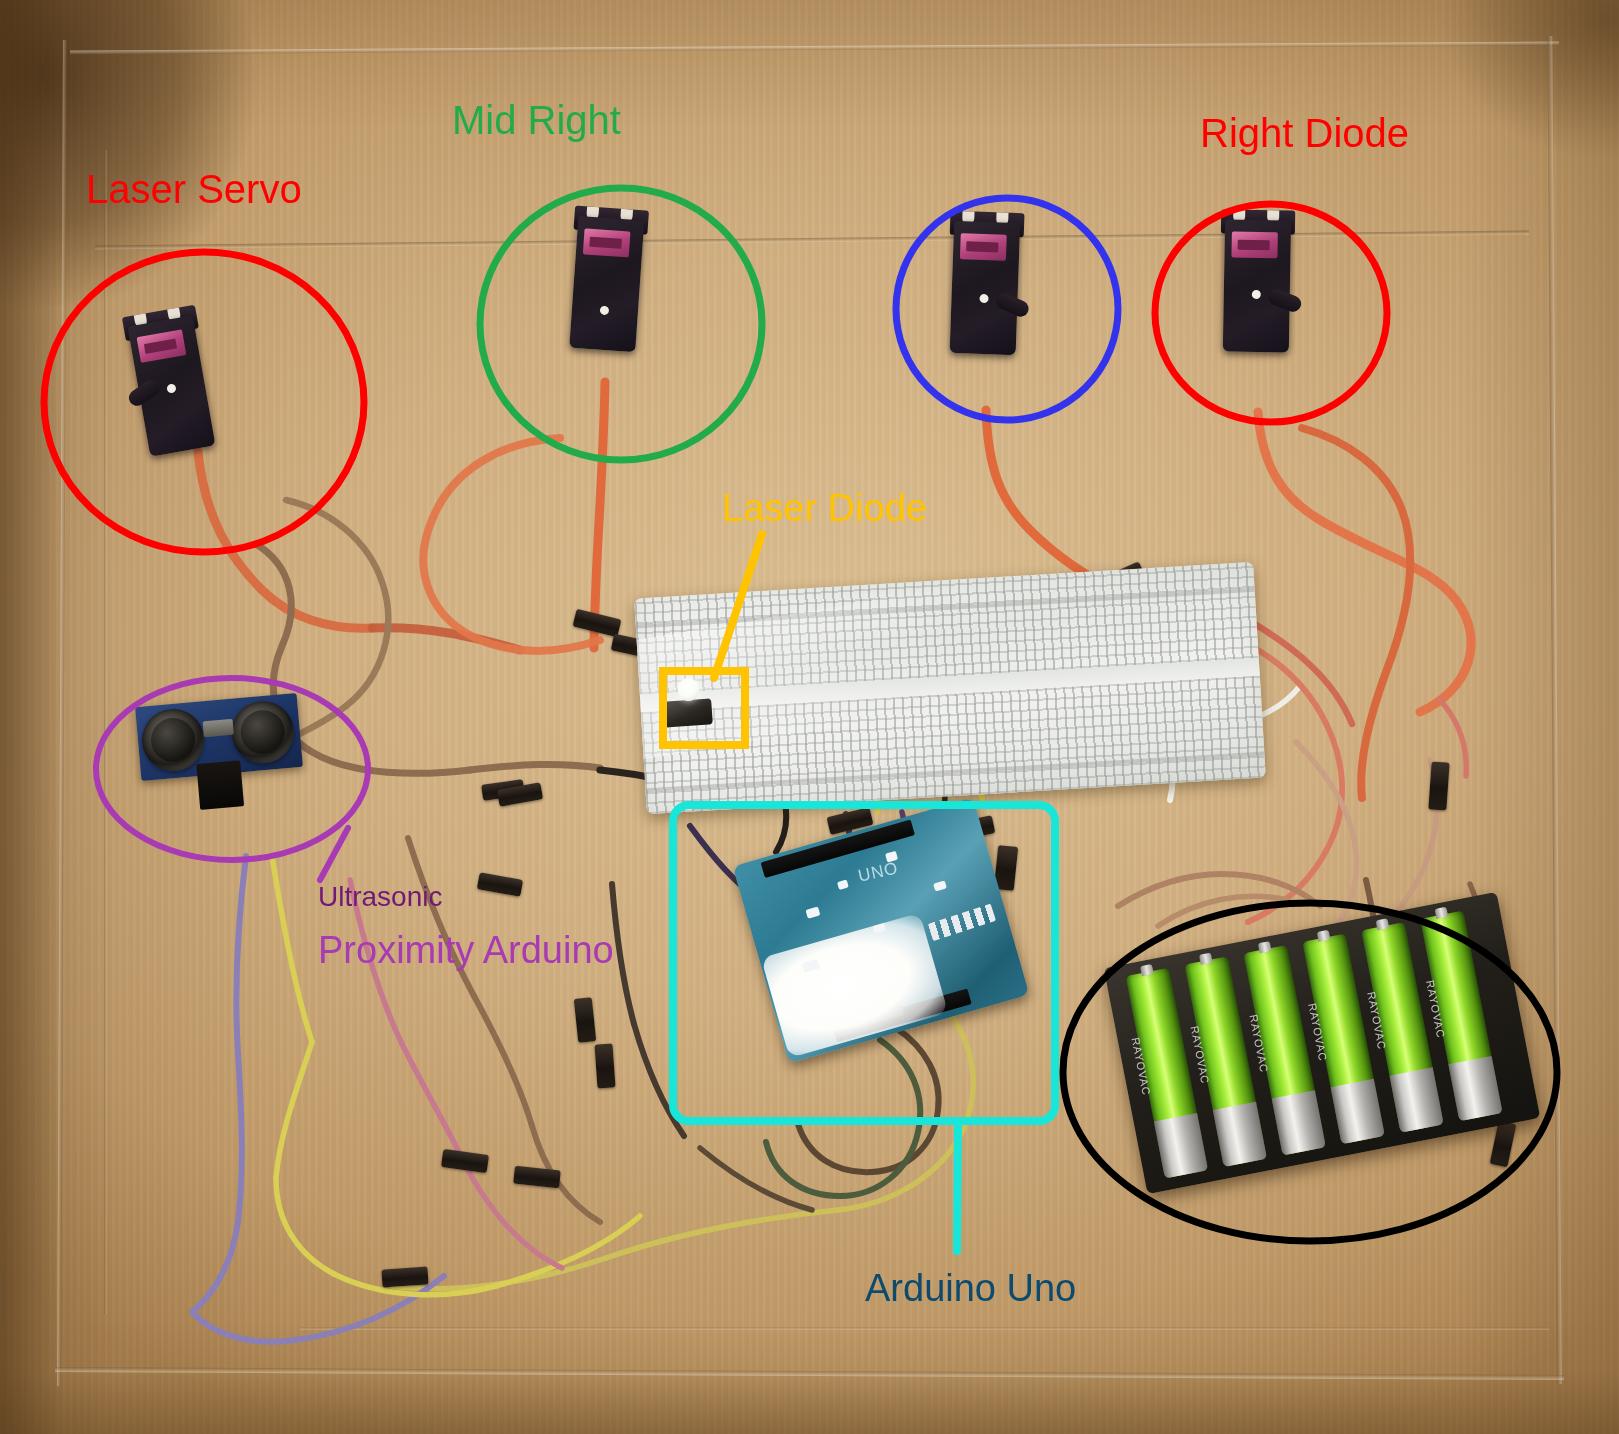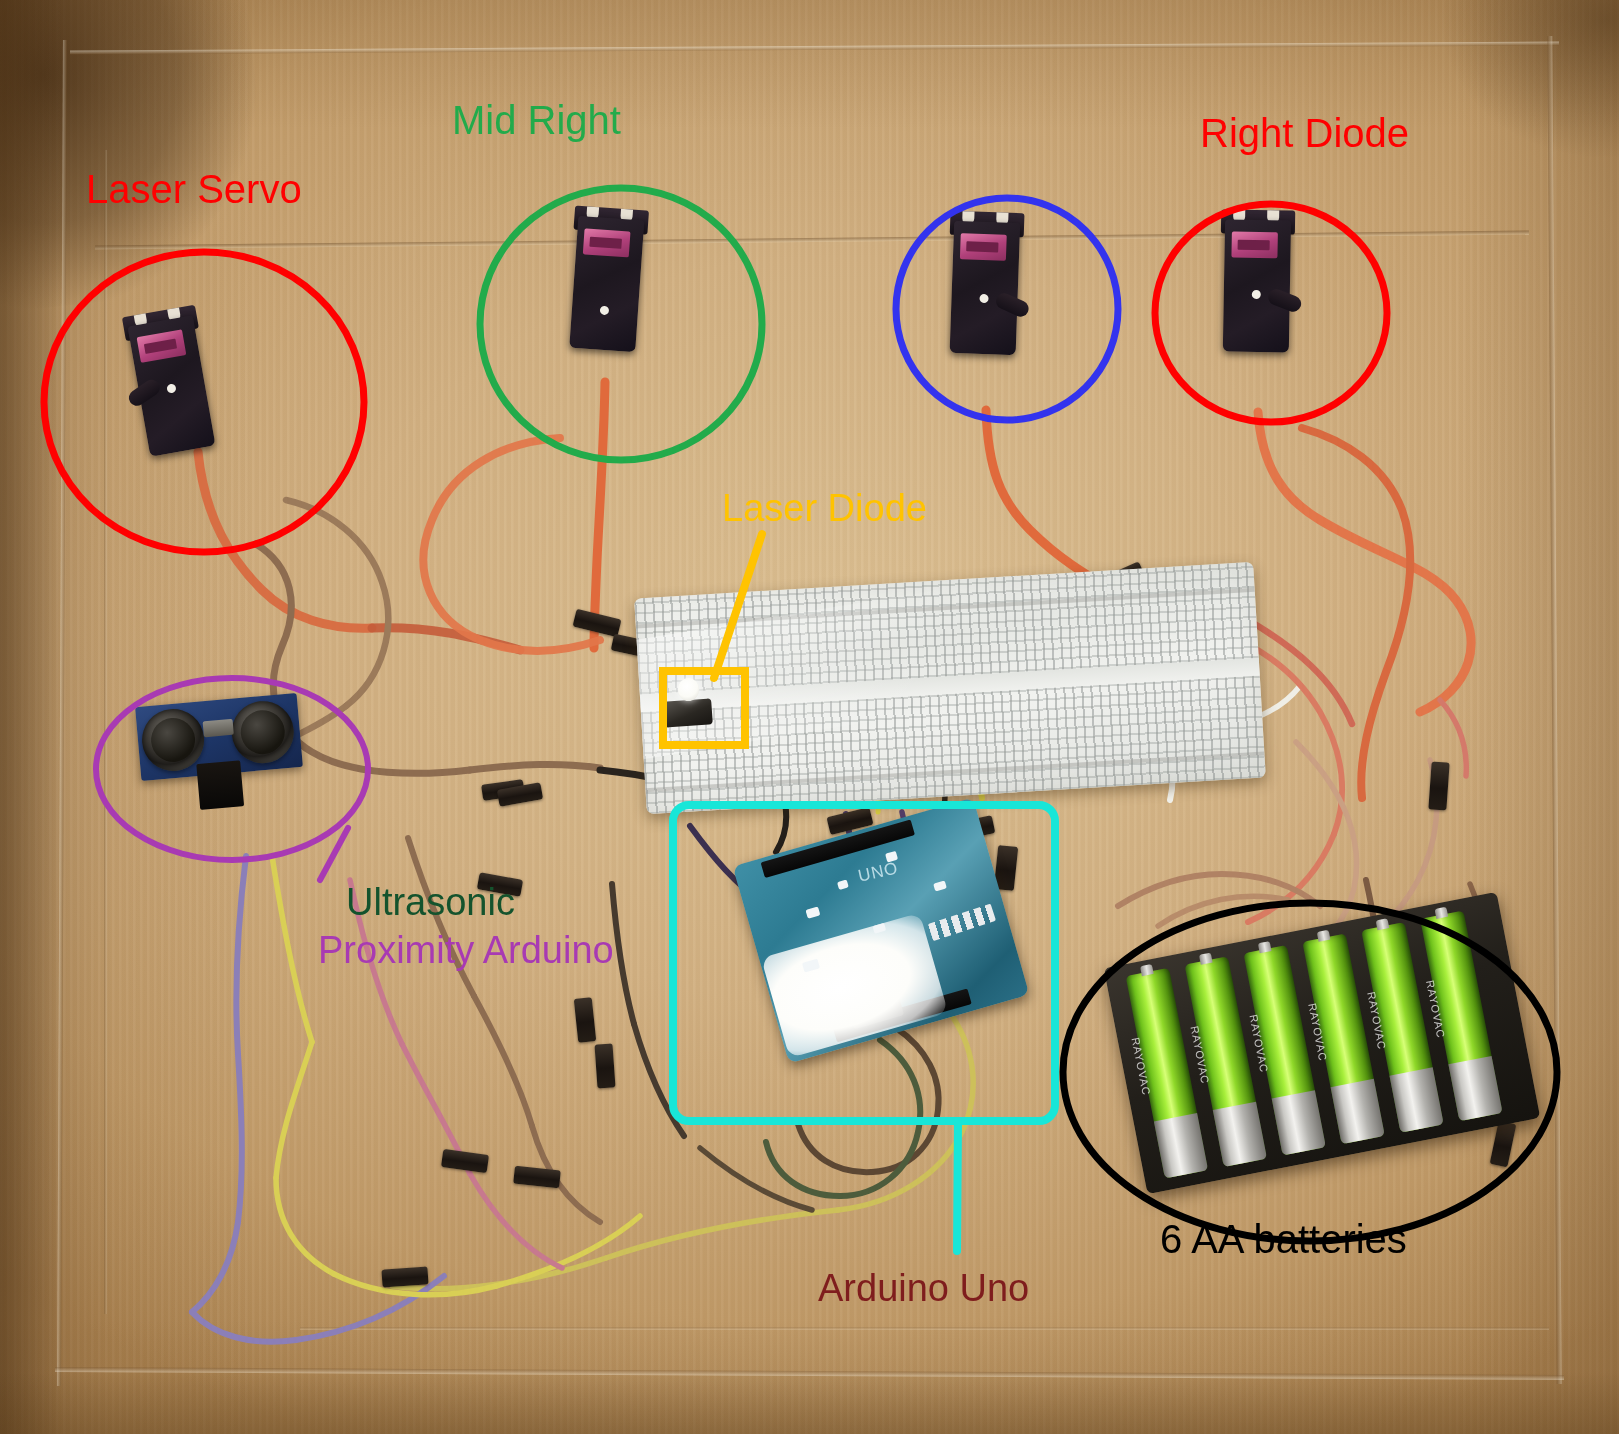--- a/index.html
+++ b/index.html
@@ -634,20 +634,19 @@
 
   <div class="anno-label" style="left:86px; top:168px; color:#ff0000; font-size:40px;">Laser Servo</div>
 
   <div class="anno-label" style="left:452px; top:99px; color:#22ab4b; font-size:40px;">Mid Right</div>
 
 
   <div class="anno-label" style="left:1200px; top:112px; color:#ff0000; font-size:40px;">Right Diode</div>
 
   <div class="anno-label" style="left:722px; top:488px; color:#ffc300; font-size:38px;">Laser Diode</div>
 
-  <div class="anno-label" style="left:318px; top:882px; color:#14532d; font-size:38px;margin-left:28px;">Ultrasonic</div>
+  <div class="anno-label" style="left:318px; top:882px; color:#701a75; font-size:28px;">Ultrasonic</div>
   <div class="anno-label" style="left:318px; top:930px; color:#a83ab3; font-size:38px;">Proximity Arduino</div>
 
-  <div class="anno-label" style="left:818px; top:1268px; color:#7f1d1d; font-size:38px;">Arduino Uno</div>
-
-  <div class="anno-label" style="left:1160px; top:1218px; color:#000000; font-size:40px;">6 AA batteries</div>
+  <div class="anno-label" style="left:865px; top:1268px; color:#0c4a6e; font-size:38px;">Arduino Uno</div>
+
 
 </div>
 
 </body></html>

